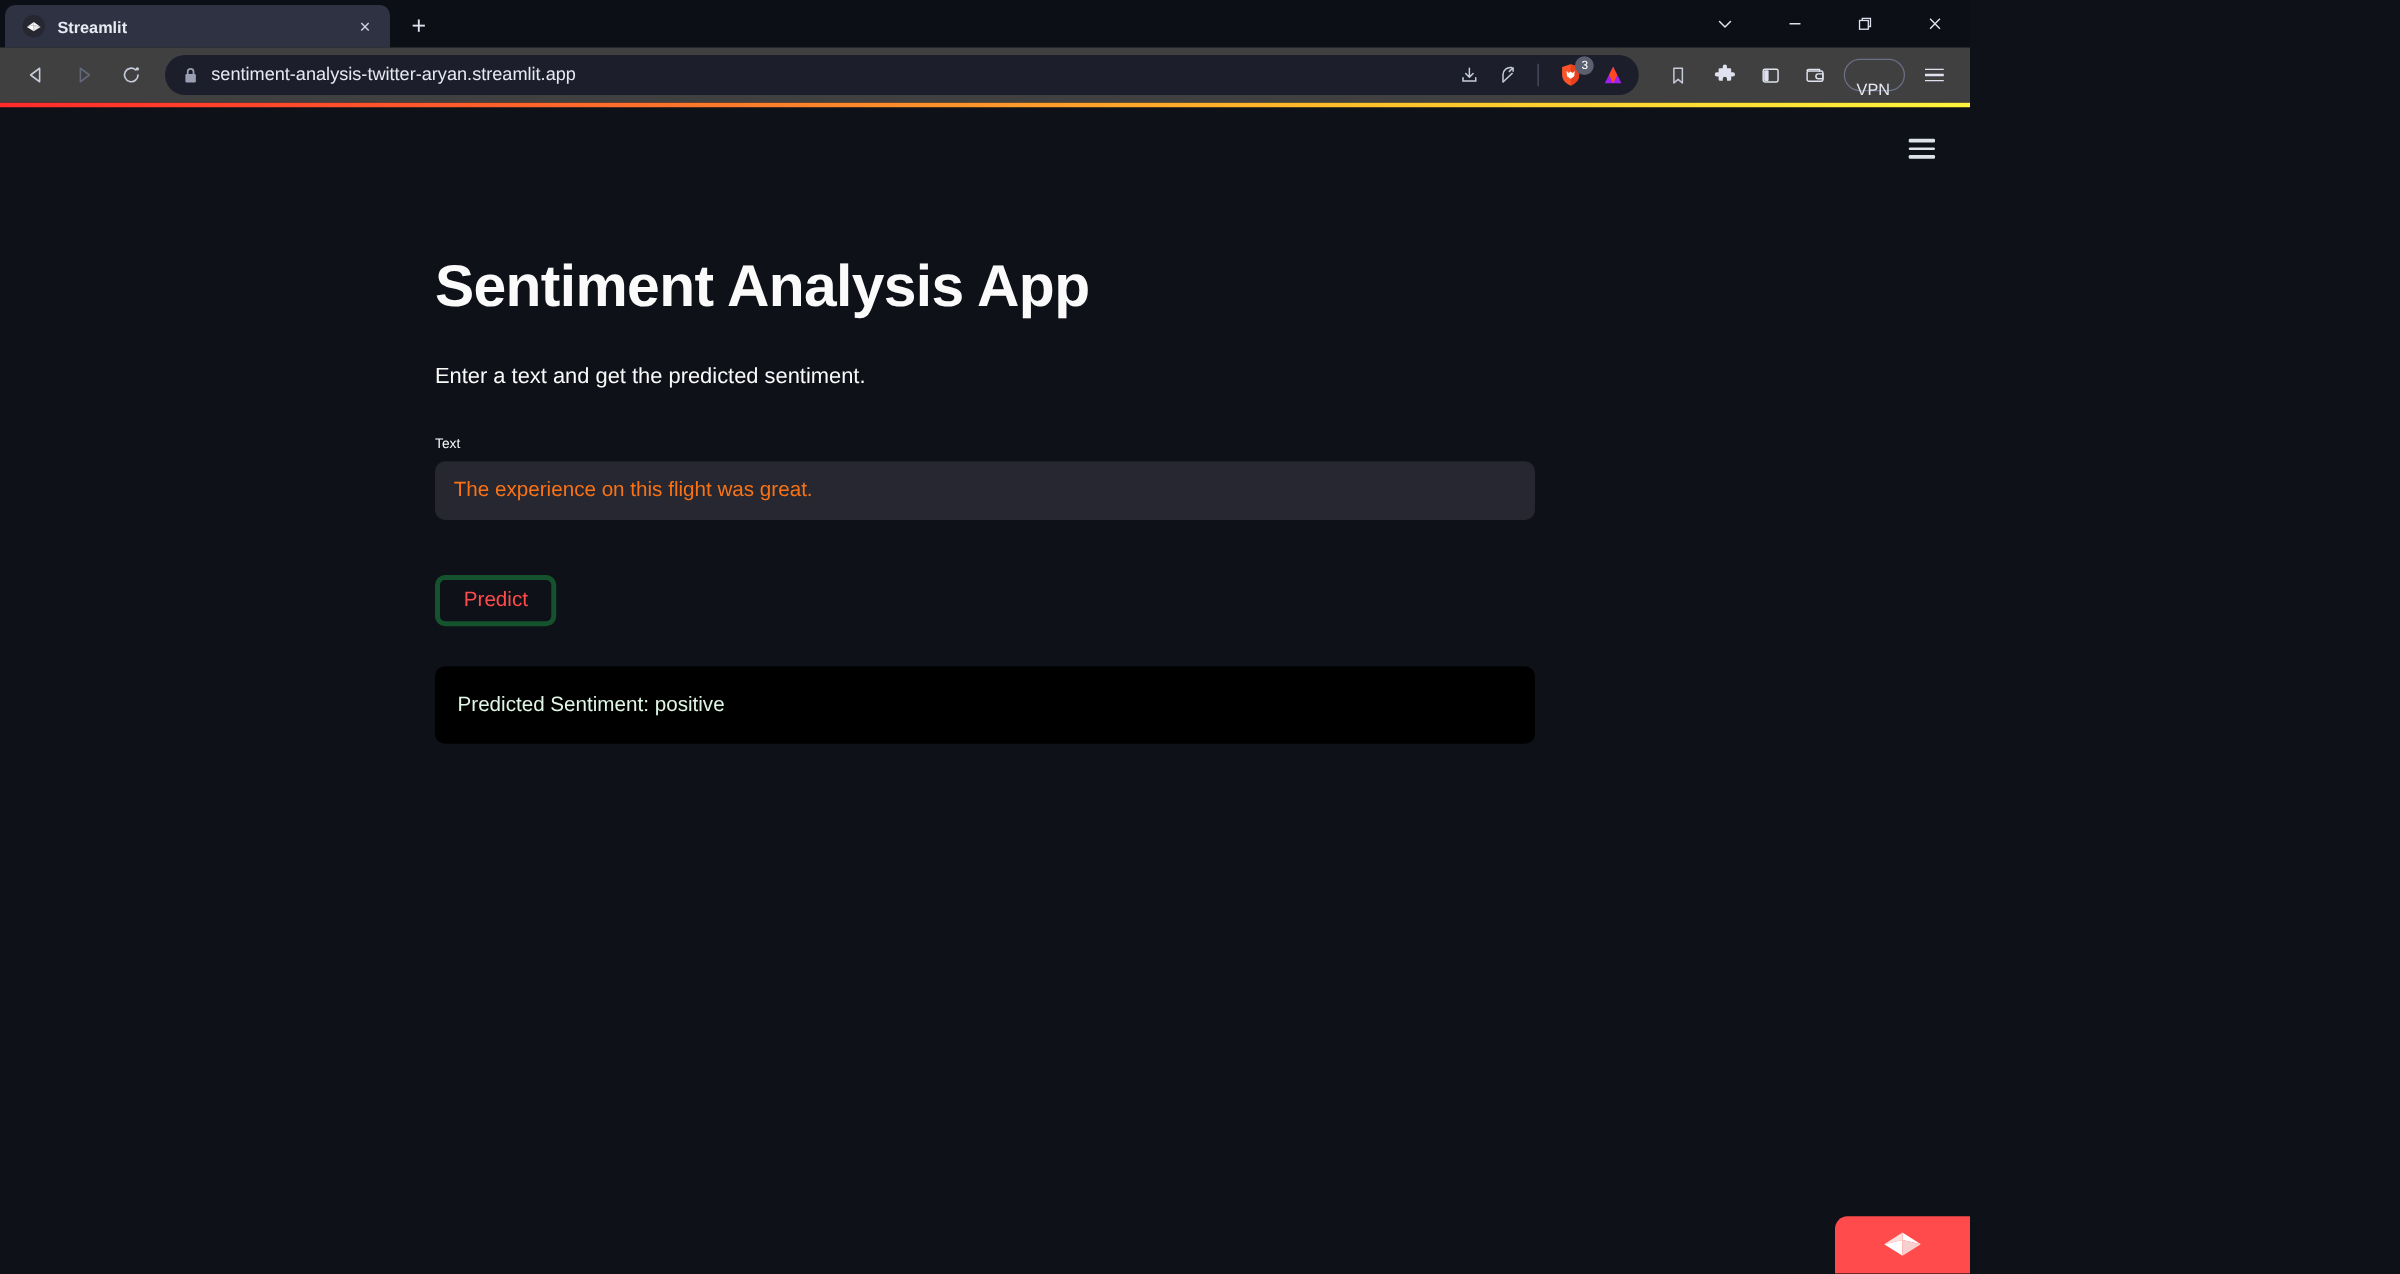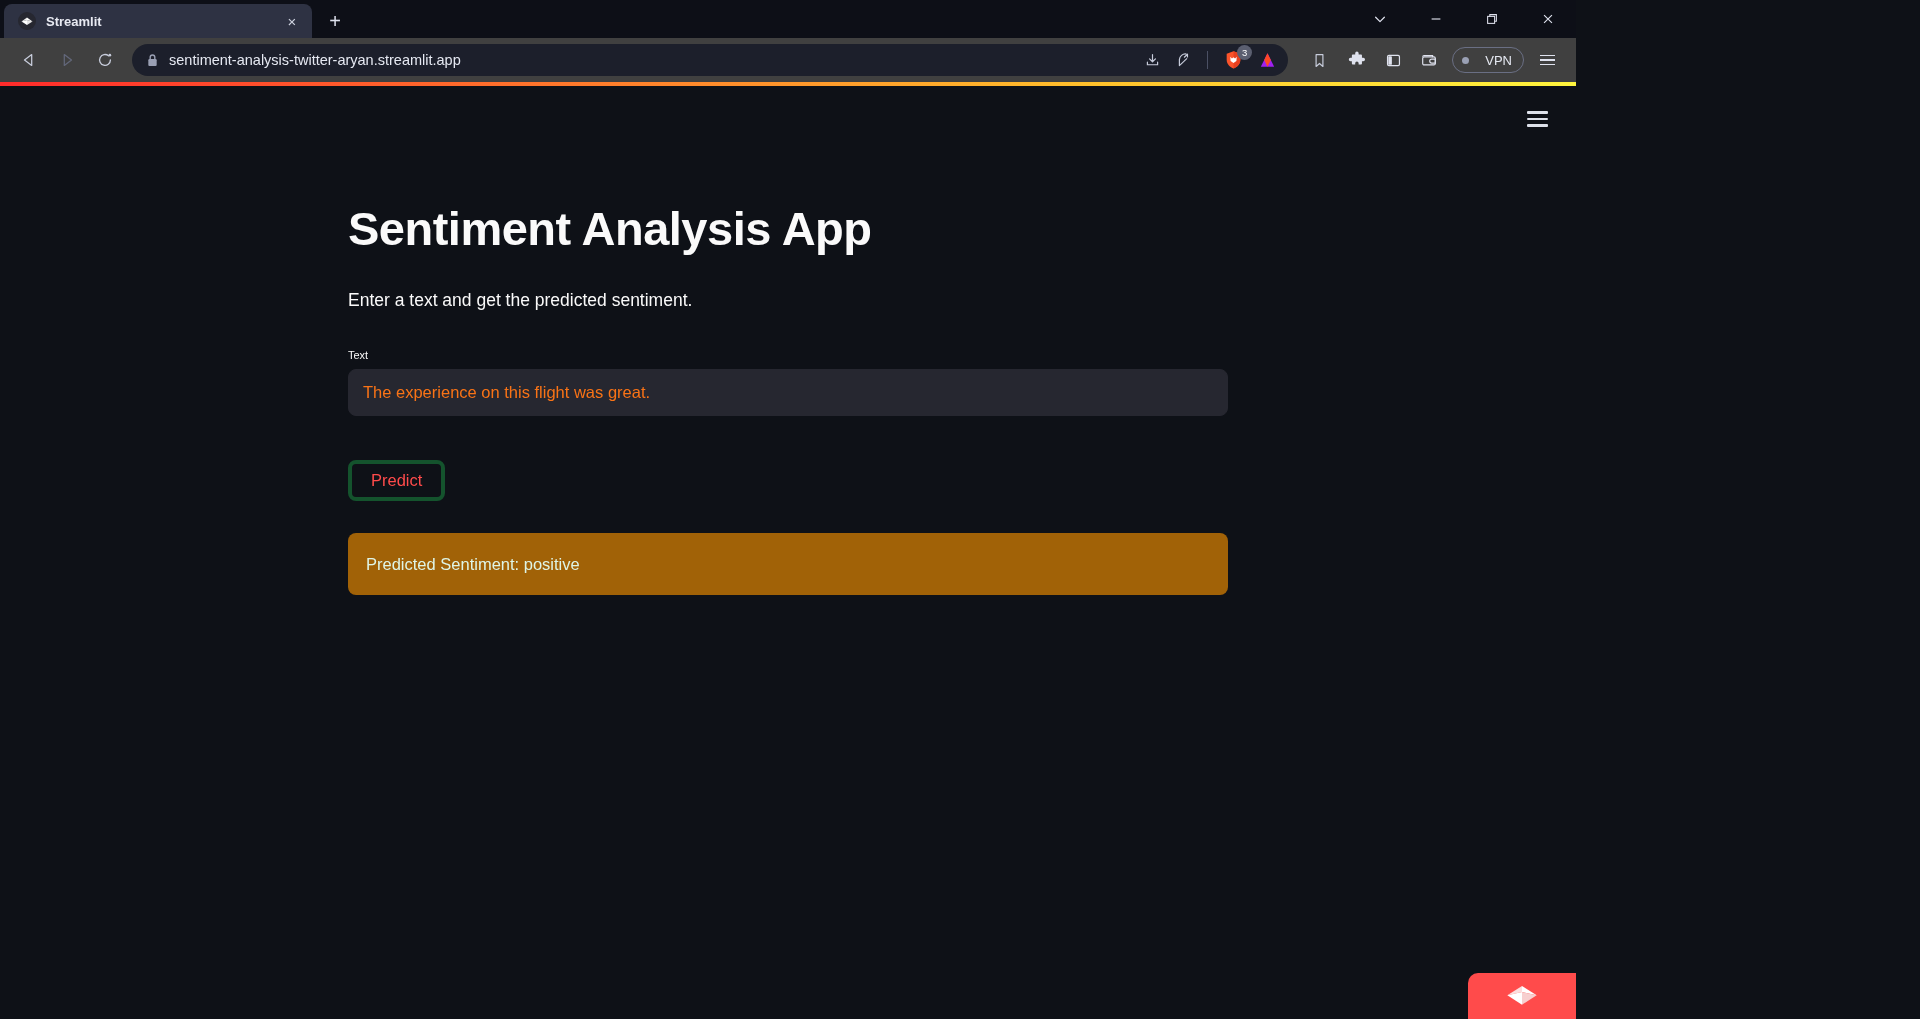--- a/index.html
+++ b/index.html
@@ -116,20 +116,21 @@
     padding: 0 3px;
   }
   .toolbar-right { display: flex; align-items: center; gap: 2px; margin-left: 10px; flex: 0 0 auto; }
   .vpn-pill {
     height: 26px;
     border: 1px solid #6a6f84;
     border-radius: 13px;
     display: flex; align-items: center; gap: 16px;
     padding: 0 11px 0 9px;
     margin: 0 4px;
+    flex-direction: column;
   }
   .vpn-dot { width: 7px; height: 7px; border-radius: 50%; background: #9aa0b4; }
   .vpn-label { color: #e6e9f2; font-size: 13px; }
   .hamburger-lines { display:flex; flex-direction: column; gap: 3px; }
   .hamburger-lines span { display:block; width: 15px; height: 1.6px; background: #dfe2ee; }
 
   
   .progress-bar {
     height: 4px;
     background: linear-gradient(90deg, #ff2b2b 0%, #ff5a2b 22%, #ff8c2b 45%, #ffc22b 70%, #fff53d 100%);
@@ -193,21 +194,21 @@
     border-radius: 8px;
     color: #ff4b4b;
     font-size: 16.5px;
     font-family: "Liberation Sans", sans-serif;
     cursor: pointer;
   }
   .success-box {
     margin-top: 32px;
     width: 880px;
     min-height: 62px;
-    background: #a16207;
+    background: #000000;
     border-radius: 8px;
     display: flex; align-items: center;
     padding: 0 18px;
   }
   .success-text {
     color: #dff5e6;
     font-size: 16.5px;
   }
 
   .footer {

